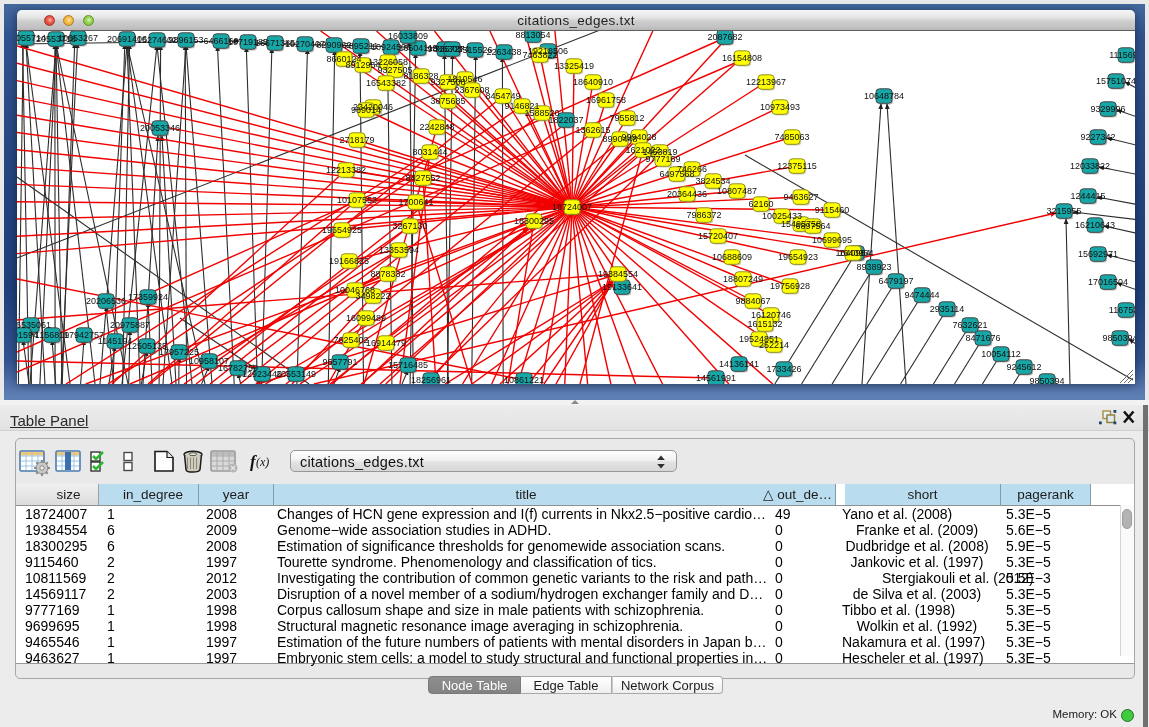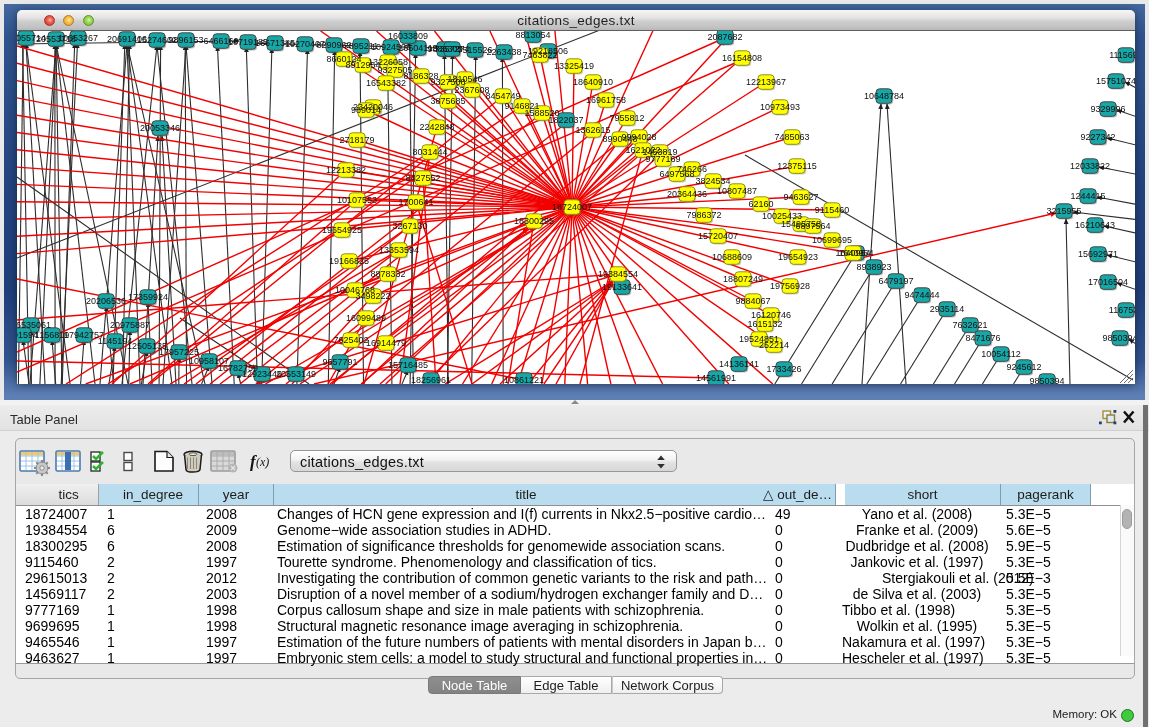--- a/index.html
+++ b/index.html
@@ -20,21 +20,21 @@
   #tlr { left:26.5px; background:radial-gradient(circle at 5px 4px,#ffb9ae 0%,#ee6e5f 30%,#d8382a 75%,#c13227 100%); border:1px solid #a9352c;}
   #tly { left:46px; background:radial-gradient(circle at 5px 4px,#ffe9b3 0%,#f6c24f 35%,#e8a430 80%,#d99a2b 100%); border:1px solid #b27b20;}
   #tlg { left:65.5px; background:radial-gradient(circle at 5px 4px,#d8f7b8 0%,#a0d95e 35%,#7bbf3b 80%,#6daf34 100%); border:1px solid #5e9427;}
   #canvas { position:absolute; left:0; top:21px; width:1118px; height:353px; background:#fff; overflow:hidden; }
 
   #splitstrip { position:absolute; left:0; top:400px; width:1149px; height:5px; background:#f2f2f2; }
   #grip { position:absolute; left:571px; top:400px; width:0; height:0;
     border-left:4px solid transparent; border-right:4px solid transparent; border-bottom:4px solid #8a8a8a; }
   #tphead { position:absolute; left:0; top:405px; width:1149px; height:26px;
     background:linear-gradient(180deg,#ececec,#e2e2e2); border-bottom:1px solid #d0d0d0; }
-  #tphead .t { position:absolute; left:10px; top:7px; font-size:13px; color:#2a2a2a; }
+  #tphead .t { position:absolute; left:10px; top:7px; font-size:15px; color:#2a2a2a;text-decoration:underline; }
   #panelbody { position:absolute; left:0; top:431px; width:1149px; height:296px; background:#ececec; }
   #container { position:absolute; left:15px; top:438px; width:1120px; height:241px;
     background:#e9e9e9; border:1px solid #a6a6a6; border-radius:5px; }
   #combo { position:absolute; left:290px; top:450px; width:387px; height:22px;
     border:1px solid #979797; border-radius:5px;
     background:linear-gradient(180deg,#ffffff 0%,#f2f2f2 45%,#e3e3e3 55%,#d7d7d7 100%);
     font-size:14px; color:#111; }
   #combo .txt { position:absolute; left:9px; top:2.5px; font-size:14.5px; letter-spacing:0.2px; }
   #thead { position:absolute; left:16px; top:484px; height:21px; font-size:13.5px; color:#1c1c1c; }
   .hc { position:absolute; top:0; height:21px; background:#b9dcee; border-right:1px solid #7e9dae;
@@ -807,36 +807,36 @@
 </svg>
 <div id="combo">
     <div class="txt">citations_edges.txt</div>
 <svg width="12" height="14" style="position:absolute;right:9px;top:4px">
       <path d="M6 0.5 L9.8 5 L2.2 5 z" fill="#2f2f2f"></path>
       <path d="M6 13.5 L9.8 9 L2.2 9 z" fill="#2f2f2f"></path>
     </svg>
 </div>
 <div id="twhite"></div>
 <div id="thead">
-<div class="hc" style="left:0px;width:83px;background:linear-gradient(180deg,#f0f0f0,#dcdcdc);border-right:1px solid #9f9f9f;padding-left:23px">tics</div>
+<div class="hc" style="left:0px;width:83px;background:linear-gradient(180deg,#f0f0f0,#dcdcdc);border-right:1px solid #9f9f9f;padding-left:23px">size</div>
 <div class="hc" style="left:83px;width:100px;padding-left:9px">in_degree</div>
 <div class="hc" style="left:183px;width:75px;padding-left:0px">year</div>
 <div class="hc" style="left:258px;width:495px;padding-left:10px">title</div>
 <div class="hc" style="left:744px;width:76px;padding-left:0px">△ out_de…</div>
 <div class="hc" style="left:829px;width:156px;padding-left:0px">short</div>
 <div class="hc" style="left:985px;width:90px;padding-left:0px">pagerank</div>
 <div style="position:absolute;left:0;top:21px;width:1118px;height:1px;background:#8f8f8f"></div>
 </div>
 <div id="rows">
 <div class="cell" style="left:9px;top:0px">18724007</div>
 <div class="cell" style="left:91px;top:0px">1</div>
 <div class="cell" style="left:190px;top:0px">2008</div>
 <div class="cell" style="left:261px;top:0px;width:492px;overflow:hidden;text-overflow:ellipsis">Changes of HCN gene expression and I(f) currents in Nkx2.5−positive cardiomyocytes derived</div>
 <div class="cell" style="left:759px;top:0px">49</div>
-<div class="cell" style="left:826px;top:0px;width:150px;text-align:center">Yano et al. (2008)</div>
+<div class="cell" style="left:826px;top:0px;width:150px;">Yano et al. (2008)</div>
 <div class="cell" style="left:990px;top:0px">5.3E−5</div>
 <div class="cell" style="left:9px;top:16px">19384554</div>
 <div class="cell" style="left:91px;top:16px">6</div>
 <div class="cell" style="left:190px;top:16px">2009</div>
 <div class="cell" style="left:261px;top:16px;width:492px;overflow:hidden;text-overflow:ellipsis">Genome−wide association studies in ADHD.</div>
 <div class="cell" style="left:759px;top:16px">0</div>
 <div class="cell" style="left:826px;top:16px;width:150px;text-align:center">Franke et al. (2009)</div>
 <div class="cell" style="left:990px;top:16px">5.6E−5</div>
 <div class="cell" style="left:9px;top:32px">18300295</div>
 <div class="cell" style="left:91px;top:32px">6</div>
@@ -845,21 +845,21 @@
 <div class="cell" style="left:759px;top:32px">0</div>
 <div class="cell" style="left:826px;top:32px;width:150px;text-align:center">Dudbridge et al. (2008)</div>
 <div class="cell" style="left:990px;top:32px">5.9E−5</div>
 <div class="cell" style="left:9px;top:48px">9115460</div>
 <div class="cell" style="left:91px;top:48px">2</div>
 <div class="cell" style="left:190px;top:48px">1997</div>
 <div class="cell" style="left:261px;top:48px;width:492px;overflow:hidden;text-overflow:ellipsis">Tourette syndrome. Phenomenology and classification of tics.</div>
 <div class="cell" style="left:759px;top:48px">0</div>
 <div class="cell" style="left:826px;top:48px;width:150px;text-align:center">Jankovic et al. (1997)</div>
 <div class="cell" style="left:990px;top:48px">5.3E−5</div>
-<div class="cell" style="left:9px;top:64px">29615013</div>
+<div class="cell" style="left:9px;top:64px">10811569</div>
 <div class="cell" style="left:91px;top:64px">2</div>
 <div class="cell" style="left:190px;top:64px">2012</div>
 <div class="cell" style="left:261px;top:64px;width:492px;overflow:hidden;text-overflow:ellipsis">Investigating the contribution of common genetic variants to the risk and pathogenesis of attention</div>
 <div class="cell" style="left:759px;top:64px">0</div>
 <div class="cell" style="left:866px;top:64px;width:150px;text-align:left">Stergiakouli et al. (2012)</div>
 <div class="cell" style="left:990px;top:64px">5.5E−3</div>
 <div class="cell" style="left:9px;top:80px">14569117</div>
 <div class="cell" style="left:91px;top:80px">2</div>
 <div class="cell" style="left:190px;top:80px">2003</div>
 <div class="cell" style="left:261px;top:80px;width:492px;overflow:hidden;text-overflow:ellipsis">Disruption of a novel member of a sodium/hydrogen exchanger family and DOCK3 gene family</div>
@@ -871,21 +871,21 @@
 <div class="cell" style="left:190px;top:96px">1998</div>
 <div class="cell" style="left:261px;top:96px;width:492px;overflow:hidden;text-overflow:ellipsis">Corpus callosum shape and size in male patients with schizophrenia.</div>
 <div class="cell" style="left:759px;top:96px">0</div>
 <div class="cell" style="left:826px;top:96px;width:150px;">Tibbo et al. (1998)</div>
 <div class="cell" style="left:990px;top:96px">5.3E−5</div>
 <div class="cell" style="left:9px;top:112px">9699695</div>
 <div class="cell" style="left:91px;top:112px">1</div>
 <div class="cell" style="left:190px;top:112px">1998</div>
 <div class="cell" style="left:261px;top:112px;width:492px;overflow:hidden;text-overflow:ellipsis">Structural magnetic resonance image averaging in schizophrenia.</div>
 <div class="cell" style="left:759px;top:112px">0</div>
-<div class="cell" style="left:826px;top:112px;width:150px;text-align:center">Wolkin et al. (1995)</div>
+<div class="cell" style="left:826px;top:112px;width:150px;text-align:center">Wolkin et al. (1992)</div>
 <div class="cell" style="left:990px;top:112px">5.3E−5</div>
 <div class="cell" style="left:9px;top:128px">9465546</div>
 <div class="cell" style="left:91px;top:128px">1</div>
 <div class="cell" style="left:190px;top:128px">1997</div>
 <div class="cell" style="left:261px;top:128px;width:492px;overflow:hidden;text-overflow:ellipsis">Estimation of the future numbers of patients with mental disorders in Japan based on national</div>
 <div class="cell" style="left:759px;top:128px">0</div>
 <div class="cell" style="left:826px;top:128px;width:150px;text-align:left">Nakamura et al. (1997)</div>
 <div class="cell" style="left:990px;top:128px">5.3E−5</div>
 <div class="cell" style="left:9px;top:144px">9463627</div>
 <div class="cell" style="left:91px;top:144px">1</div>

